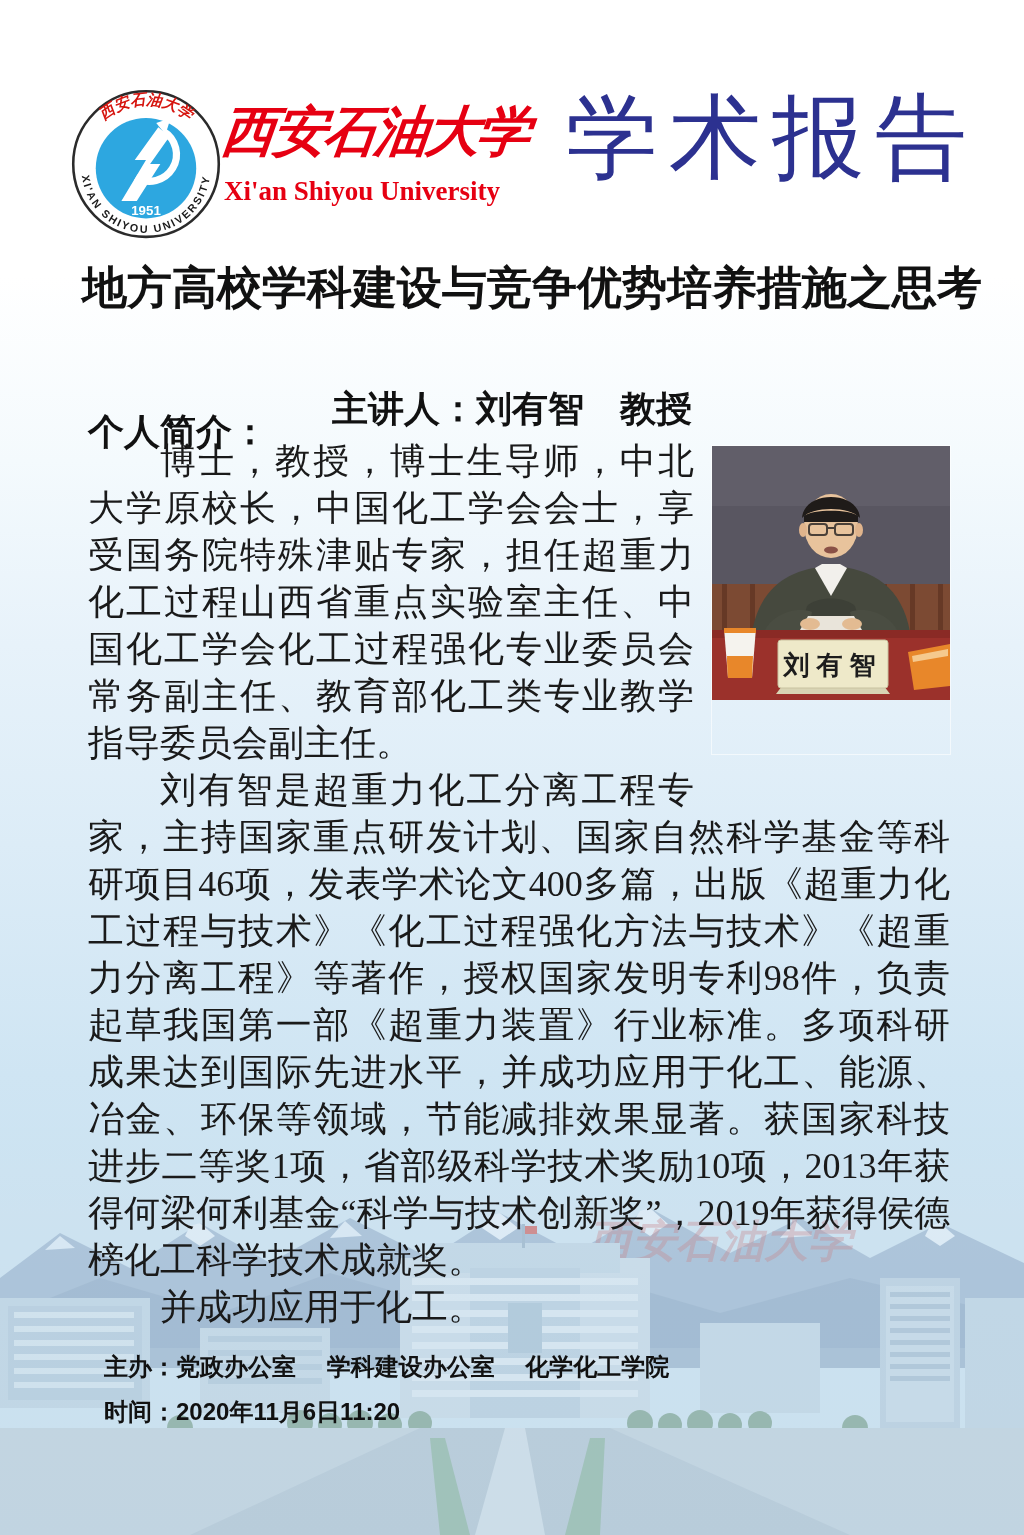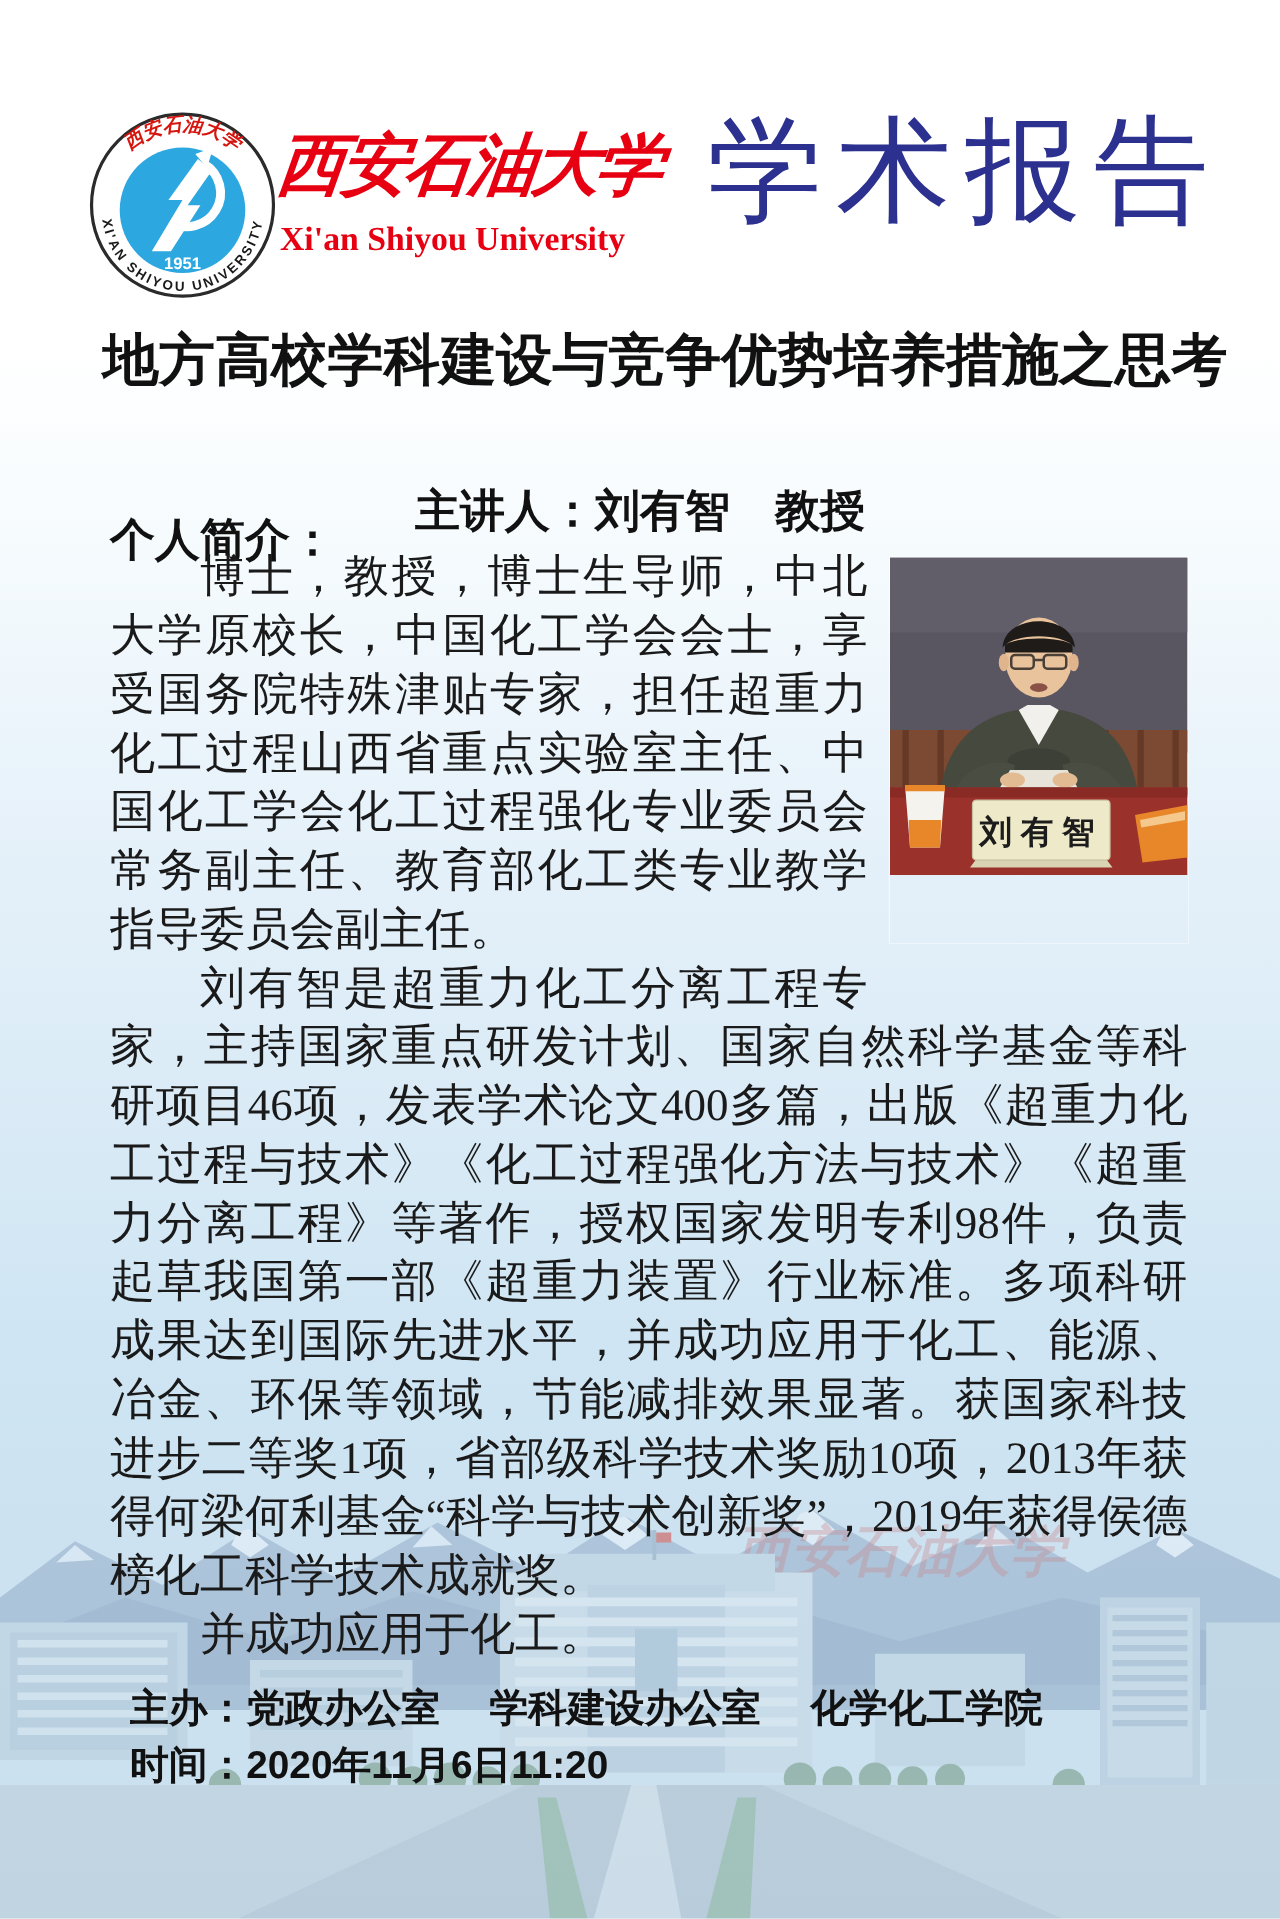--- a/index.html
+++ b/index.html
@@ -65,21 +65,21 @@
     float:right; width:238px; height:308px; margin:8px 0 14px 18px;
     box-shadow:0 0 0 1px rgba(255,255,255,.6);
   }
   .speaker-photo svg{ display:block; }
 
   
   .footer{
     position:absolute; left:104px; top:1344px; width:860px;
     font-family:"Liberation Sans", sans-serif; color:#111;
   }
-  .footer .row{ font-size:31px; line-height:45px; font-weight:900; white-space:nowrap; }
+  .footer .row{ font-size:24px; line-height:45px; font-weight:900; white-space:nowrap; }
 </style>
 </head>
 <body>
 
 <div class="poster">
 
   <div class="campus-wrap">
     <svg width="1024" height="407" viewBox="0 0 1024 407">
       <g opacity="0.52">
 

